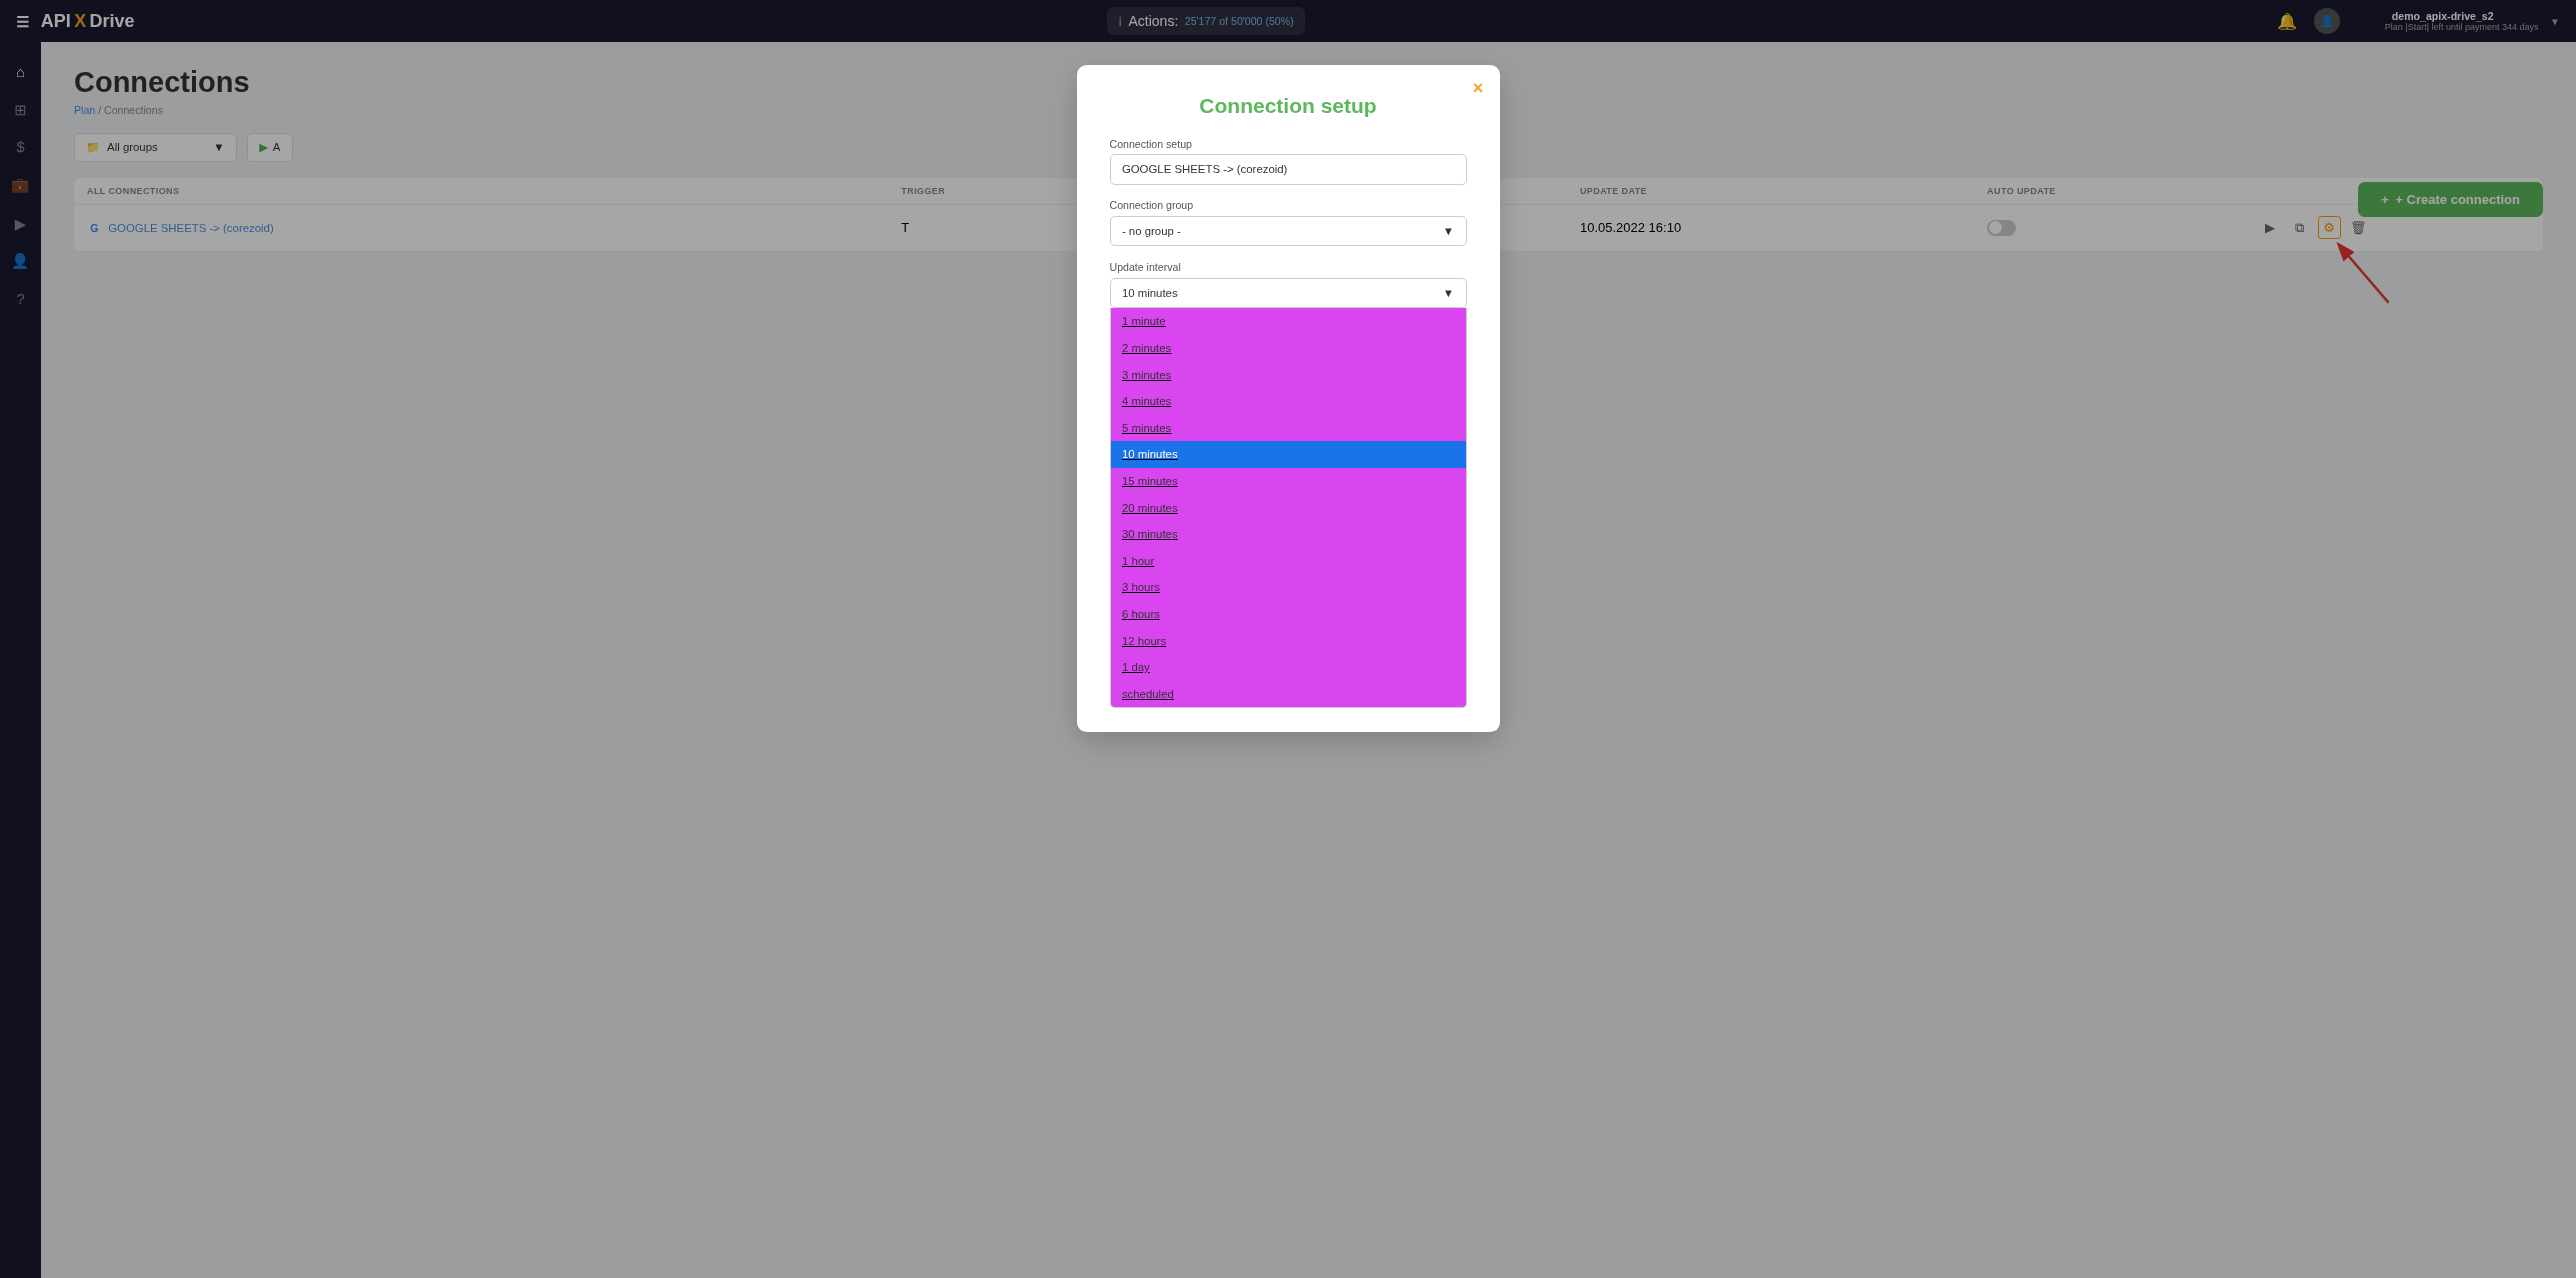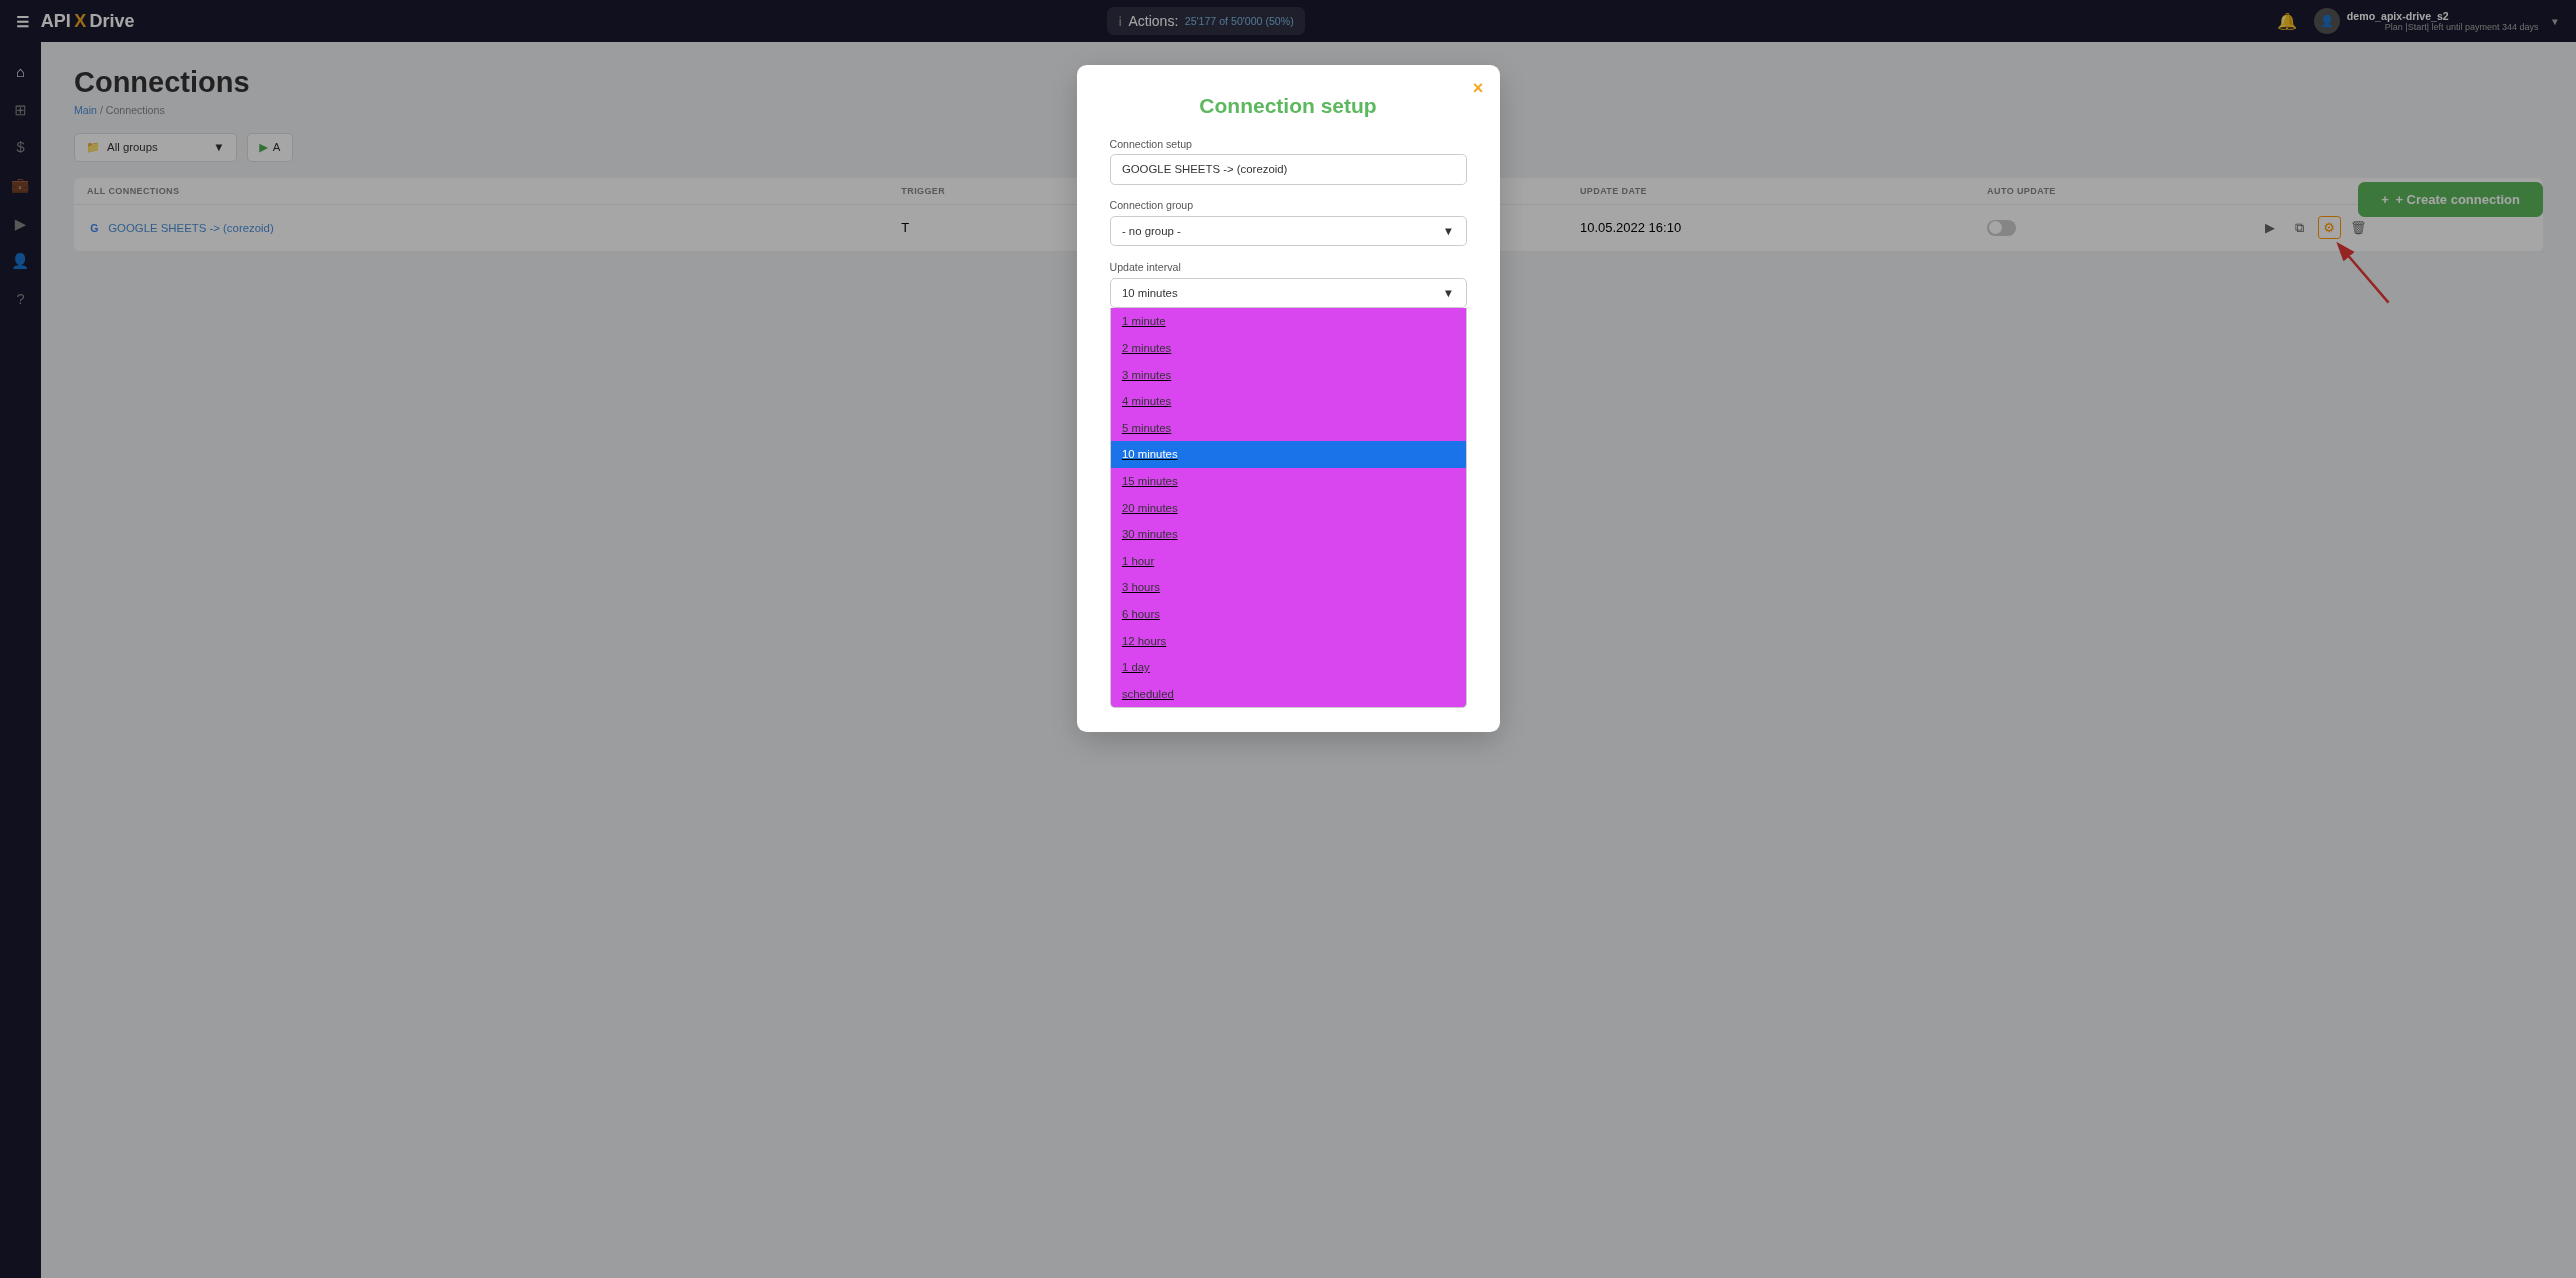--- a/index.html
+++ b/index.html
@@ -52,21 +52,21 @@
     }
     .bell-icon { color: #bbb; font-size: 16.3px; cursor: pointer; }
     .user-section { display: flex; align-items: center; gap: 6.5px; }
     .user-avatar {
       width: 26px; height: 26px;
       background: #555;
       border-radius: 50%;
       display: flex; align-items: center; justify-content: center;
       color: white; font-size: 11.4px;
     }
-    .user-info { color: white; }
+    .user-info { color: white; text-align: center; }
     .user-name { font-size: 10.6px; font-weight: 600; }
     .user-plan { font-size: 9px; color: #aaa; padding-left: 38px; }
     .chevron-down { color: #aaa; font-size: 9.8px; margin-left: 4.9px; }
 
     
     .sidebar {
       position: fixed;
       left: 0; top: 42px; bottom: 0;
       width: 41px;
       background: #1a1a2e;
@@ -377,21 +377,21 @@
   <div class="sidebar-item">$</div>
   <div class="sidebar-item">💼</div>
   <div class="sidebar-item">▶</div>
   <div class="sidebar-item">👤</div>
   <div class="sidebar-item">?</div>
 </aside>
 
 <main class="main-content">
   <h1 class="page-title">Connections</h1>
   <div class="breadcrumb">
-    <a>Main</a>
+    <a>Plan</a>
     <span> / </span>
     <span>Connections</span>
   </div>
 
   <div class="toolbar">
     <div class="group-select">
       <span class="folder-icon">📁</span>
       <span>All groups</span>
       <span style="margin-left:auto;">▼</span>
     </div>

